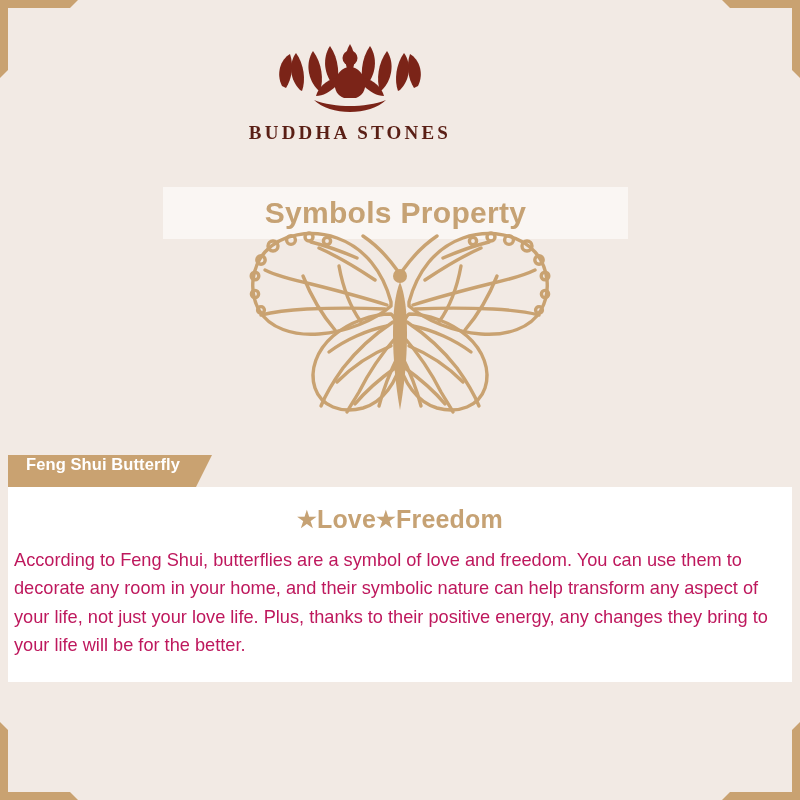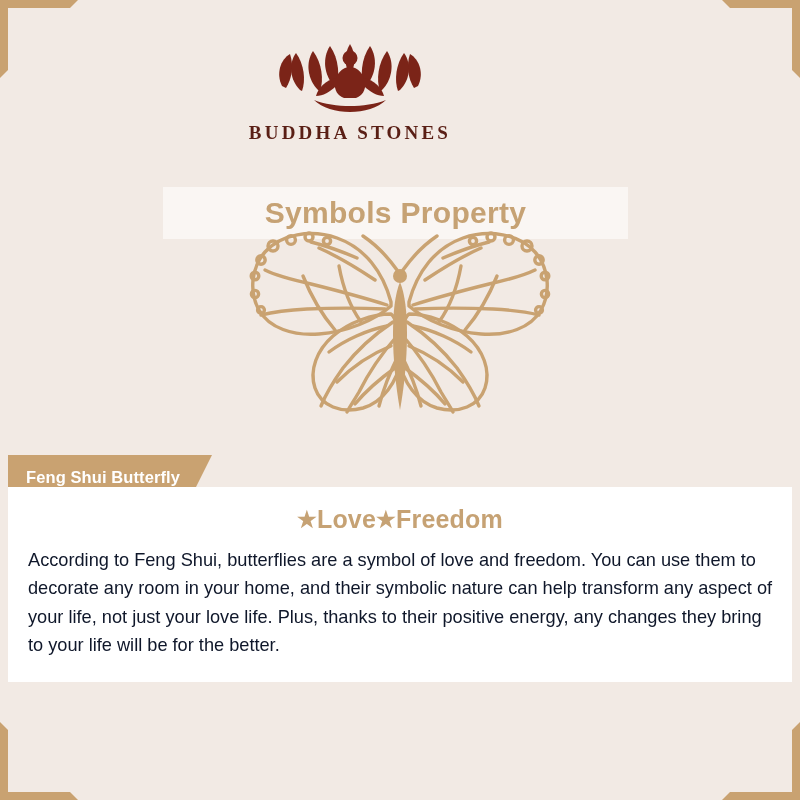--- a/index.html
+++ b/index.html
@@ -113,21 +113,21 @@
     position: absolute;
     top: 455px;
     left: 8px;
     height: 32px;
     padding: 0 16px 0 18px;
     background: #c9a271;
     color: #ffffff;
     font-size: 16.5px;
     font-weight: bold;
     display: flex;
-    align-items: flex-end;
+    align-items: flex-start;
     letter-spacing: 0.1px;
   }
   .label-tag::after {
     content: "";
     position: absolute;
     right: -16px;
     top: 0;
     border-top: 32px solid #c9a271;
     border-right: 16px solid transparent;
   }
@@ -147,24 +147,24 @@
     font-weight: bold;
     color: #c6a274;
     letter-spacing: 0.2px;
   }
   .subtitle .star {
     color: #c6a274;
     font-size: 22px;
     vertical-align: 1px;
   }
   .paragraph {
-    margin: 12px 16px 0 20px;
+    margin: 12px 16px 0 6px;
     font-size: 18.2px;
     line-height: 1.56;
-    color: #0f172a;
+    color: #be185d;
     text-align: left;
   }
   .bottom-fill {
     position: absolute;
     top: 682px;
     left: 8px;
     width: 784px;
     height: 110px;
     background: #f2eae4;
   }

